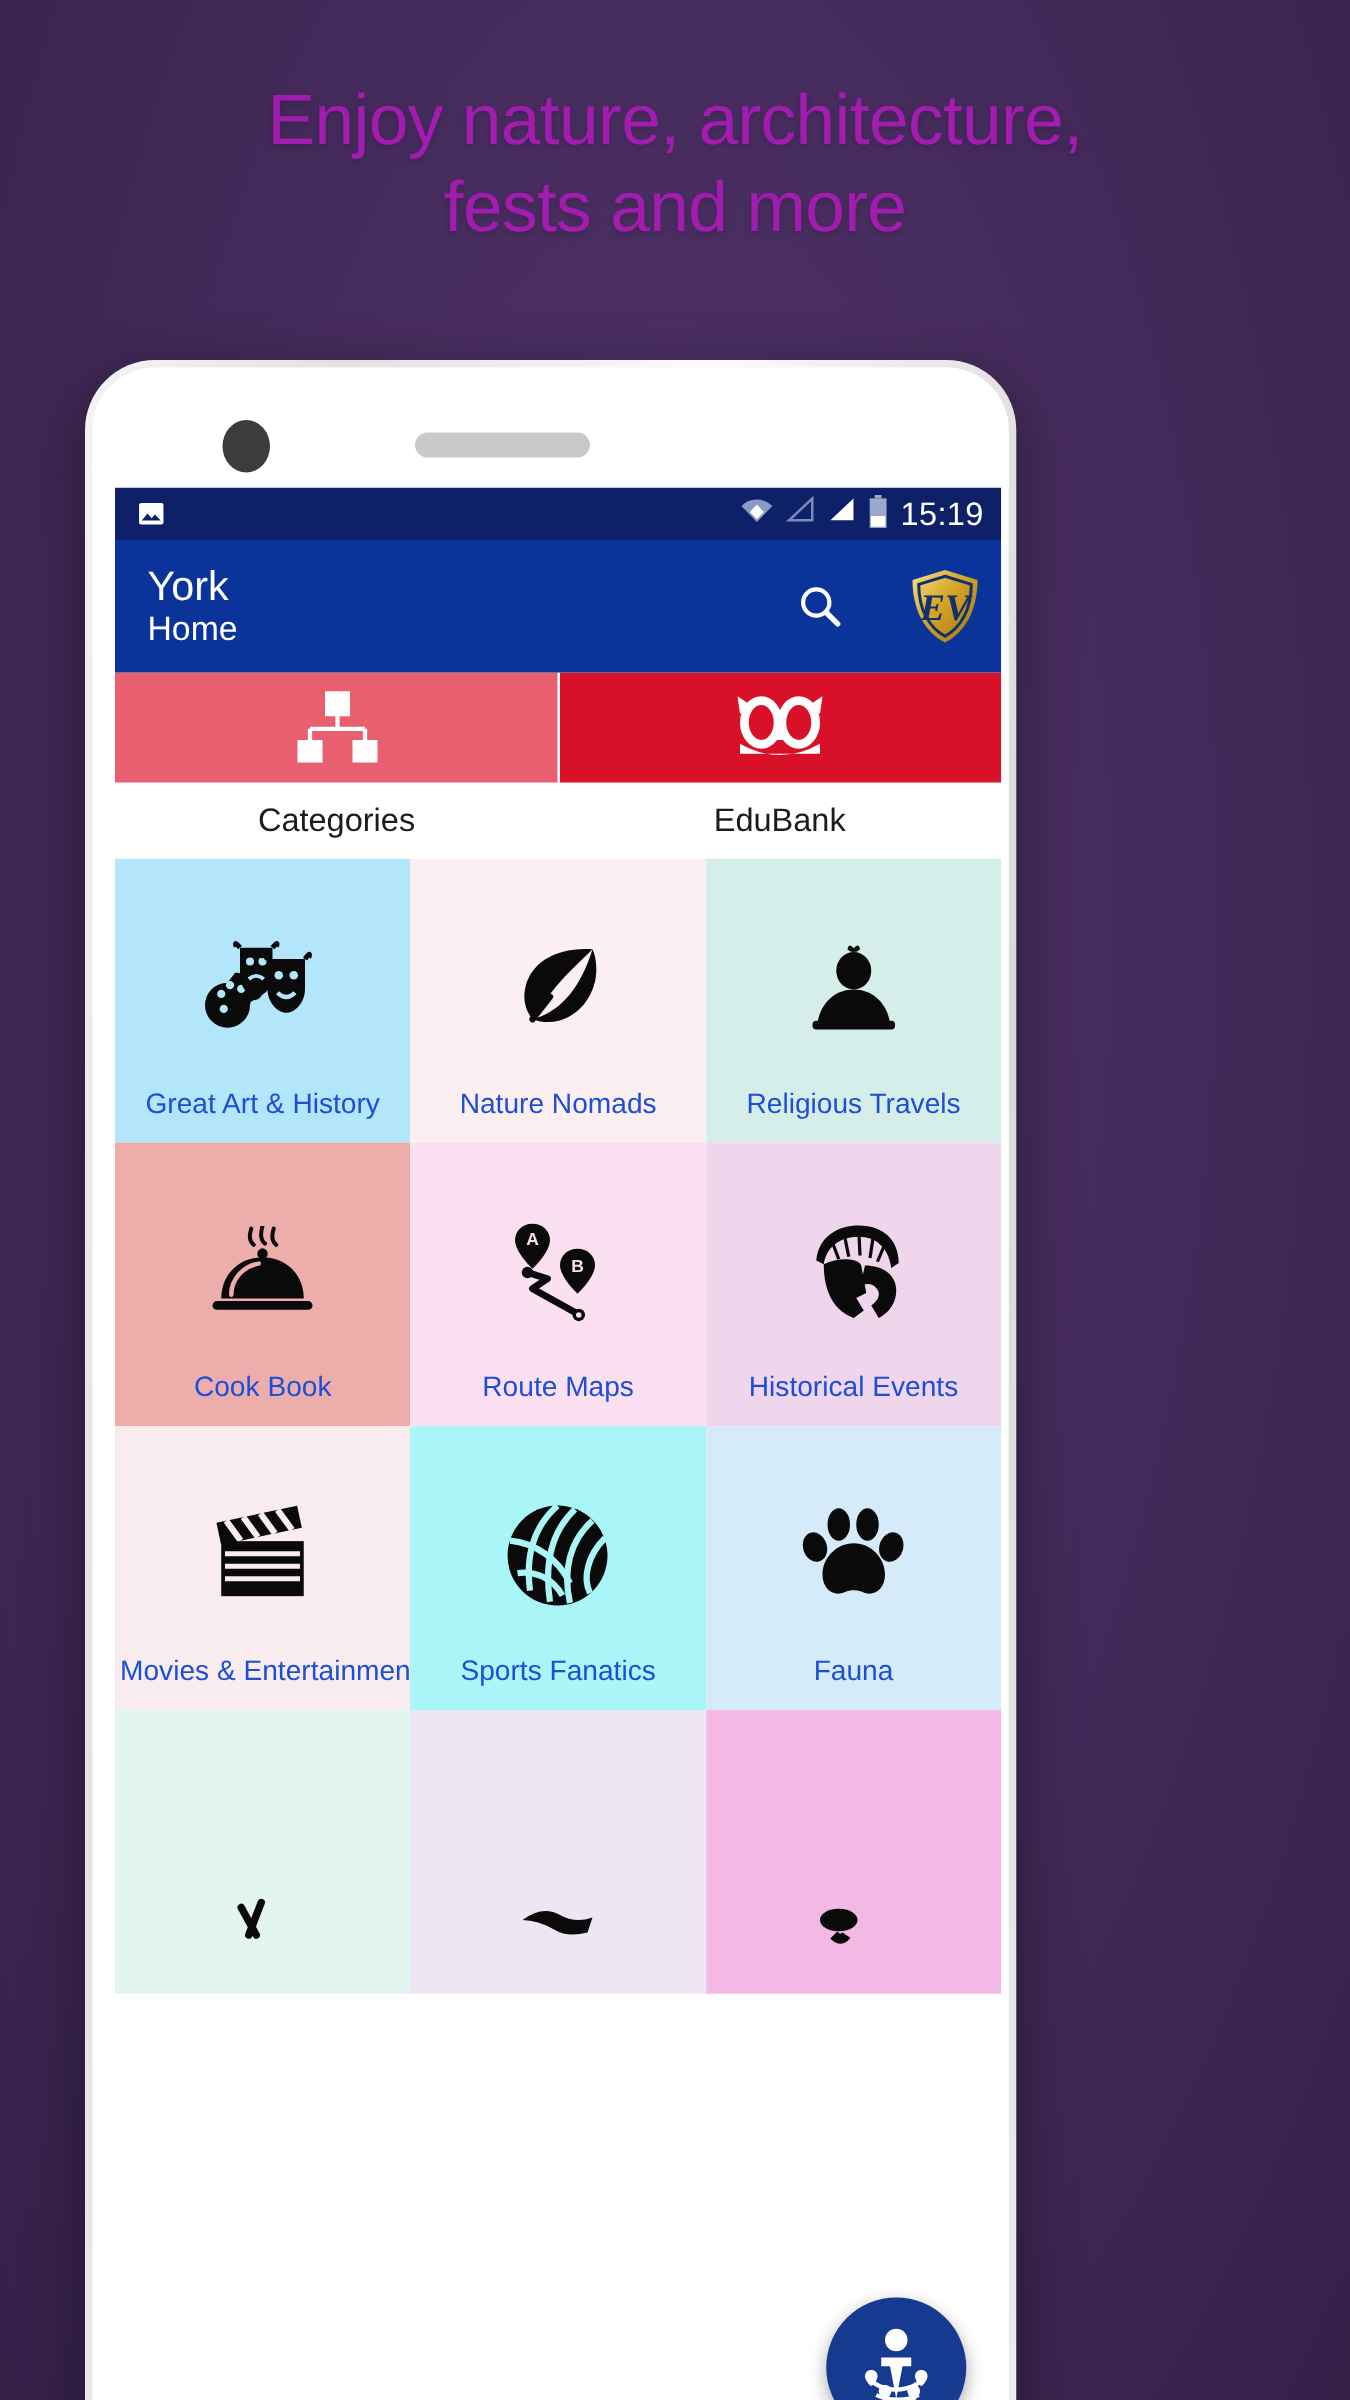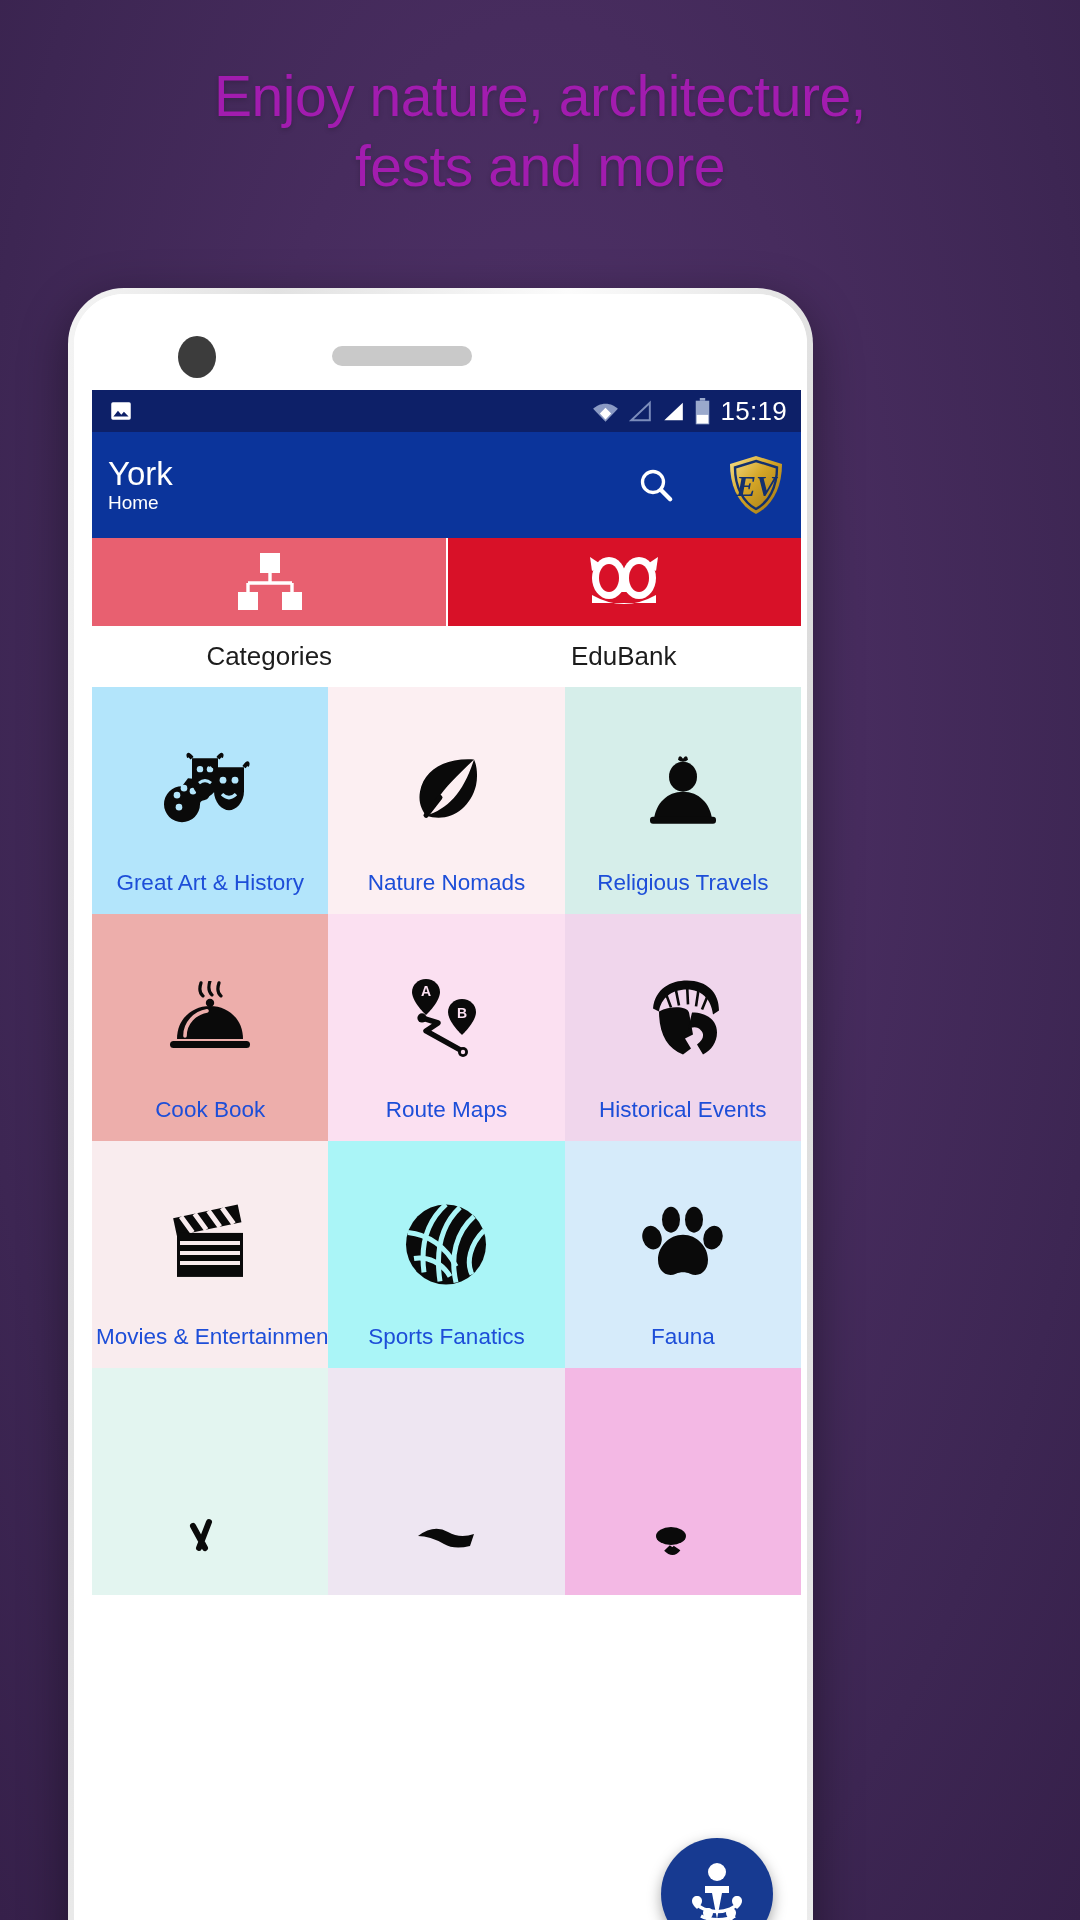--- a/index.html
+++ b/index.html
@@ -70,33 +70,33 @@
   }
 
   
   .statusbar {
     height: 42px; background: #0d2068;
     display: flex; align-items: center;
     padding: 0 14px 0 16px;
     color: #ffffff;
   }
   .sb-left { display: flex; align-items: center; gap: 8px; }
-  .sb-right { margin-left: auto; display: flex; align-items: center; gap: 9px; }
+  .sb-right { margin-left: auto; display: flex; align-items: flex-start; gap: 9px; }
   .sb-time { font-size: 26px; color: #fff; letter-spacing: 0.3px; }
 
   
   .appbar {
     height: 106px; background: #0b349b;
     display: flex; align-items: center;
-    padding: 0 16px 0 16px;
+    padding: 0 16px 0 26px;
     position: relative;
   }
   .titles { display: flex; flex-direction: column; gap: 2px; }
   .title { color: #fff; font-size: 33px; line-height: 1.08; font-weight: 400; }
-  .subtitle { color: #fff; font-size: 19px; line-height: 1.1; font-weight: 400; }
+  .subtitle { color: #fff; font-size: 27px; line-height: 1.1; font-weight: 400; }
   .appbar-actions { margin-left: auto; display: flex; align-items: center; gap: 51px; }
 
   
   .tabs { display: flex; height: 88px; }
   .tab { flex: 1; display: flex; align-items: center; justify-content: center; }
   .tab.t1 { background: #e86070; }
   .tab.t2 { background: #d81128; border-left: 2px solid #ffffff; }
   .tablabels { display: flex; height: 61px; background: #ffffff; }
   .tablabel {
     flex: 1; display: flex; align-items: center; justify-content: center;

